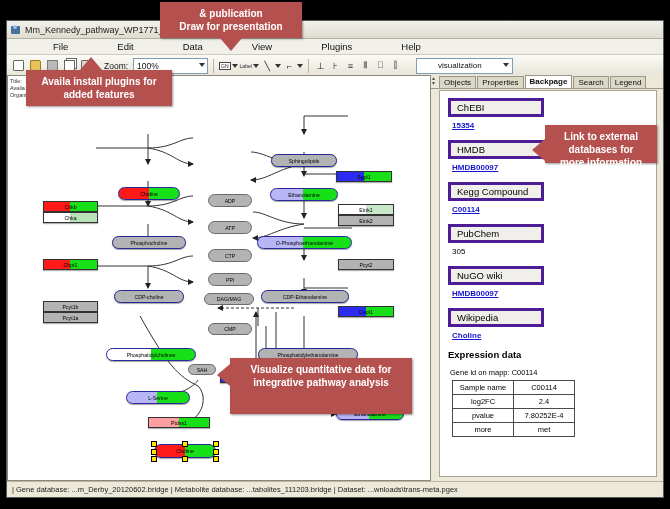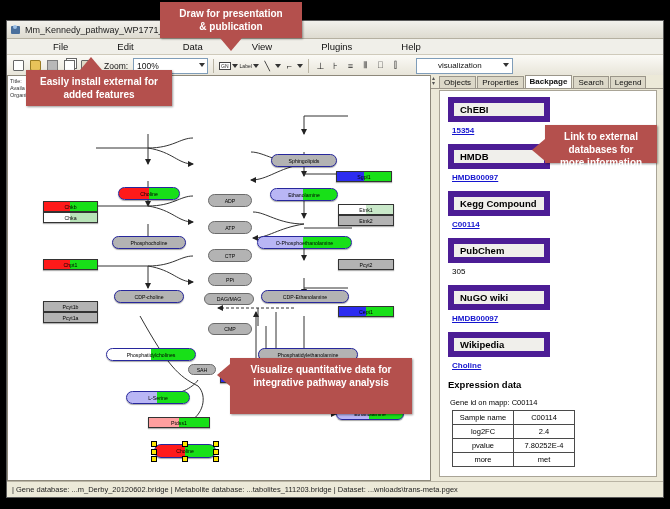--- a/index.html
+++ b/index.html
@@ -40,21 +40,21 @@
   .canvaswrap{position:relative;width:424px;background:#fff;border:1px solid #8d887a;box-sizing:border-box;overflow:hidden;}
   .sideinfo{position:absolute;left:2px;top:2px;font-size:5.5px;line-height:7px;color:#333;width:30px;}
   .rightpane{flex:1;background:#ece9d8;position:relative;}
 
   
   .tabbar{display:flex;align-items:flex-end;height:13px;padding-left:8px;border-bottom:1px solid #9b968a;}
   .tab{font-size:8px;padding:1px 4px 1px 4px;border:1px solid #9b968a;border-bottom:none;background:#dcd8c8;color:#111;margin-right:1px;}
   .tab.active{background:#fff;font-weight:bold;padding-bottom:2px;}
   .tabscroll{position:absolute;left:1px;top:1px;font-size:6px;color:#555;line-height:5px;}
   .bp{position:absolute;left:8px;top:15px;right:6px;bottom:4px;background:#fff;border:1px solid #a9a496;overflow:hidden;padding:6px 0 0 8px;box-sizing:border-box;}
-  .hdrbox{display:inline-block;border:6px solid #4c1d95;background:#f0efeb;font-weight:bold;font-size:9.5px;padding:1px 6px;color:#000;min-width:78px;}
+  .hdrbox{display:inline-block;border:3px solid #4c1d95;background:#f0efeb;font-weight:normal;font-size:9.5px;padding:1px 6px;color:#000;min-width:78px;}
   .lnk{display:block;color:#1414cf;font-size:8px;font-weight:bold;margin:4px 0 9px 4px;}
   .plain{display:block;color:#000;font-size:8px;margin:4px 0 9px 4px;}
   .expr{font-weight:bold;font-size:9.5px;margin:2px 0 8px 0;color:#000;}
   .geneid{font-size:7.5px;color:#000;margin:0 0 3px 2px;}
   table.ex{border-collapse:collapse;margin-left:4px;}
   table.ex td{border:1px solid #4a4a4a;font-size:7.5px;text-align:center;padding:2px 4px;color:#000;min-width:52px;}
 
   
   .statusbar{position:absolute;left:0;right:0;bottom:0;height:15px;background:#ece9d8;border-top:1px solid #b9b4a4;font-size:7.5px;color:#222;display:flex;align-items:center;padding-left:5px;}
 
@@ -320,27 +320,27 @@
       </div>
     </div>
   </div>
 
   <div class="statusbar">
     <span>| Gene database: ...m_Derby_20120602.bridge | Metabolite database: ...tabolites_111203.bridge | Dataset: ...wnloads\trans-meta.pgex</span>
   </div>
 </div>
 
 <div class="callout" style="left:160px;top:2px;width:142px;height:36px;">
+  <div>&amp; publication</div>
   <div>Draw for presentation</div>
-  <div>&amp; publication</div>
 </div>
 <div class="arrow-dn" style="left:220px;top:38px;"></div>
 
 <div class="callout" style="left:26px;top:70px;width:146px;height:36px;">
-  <div>Easily install external for</div>
+  <div>Availa install plugins for</div>
   <div>added features</div>
 </div>
 <div class="arrow-up" style="left:80px;top:57px;"></div>
 
 <div class="callout" style="left:545px;top:125px;width:112px;height:38px;">
   <div>Link  to external</div>
   <div>databases  for</div>
   <div>more information</div>
 </div>
 <div class="arrow-lf" style="left:532px;top:139px;"></div>

